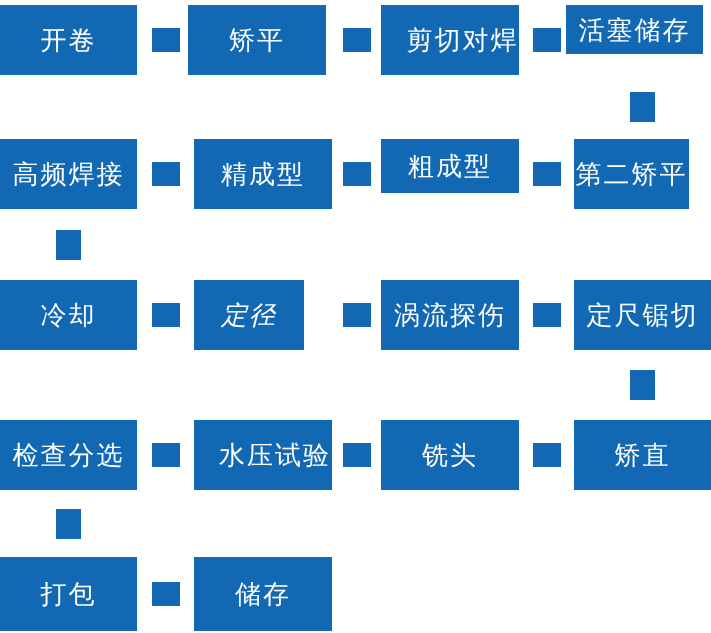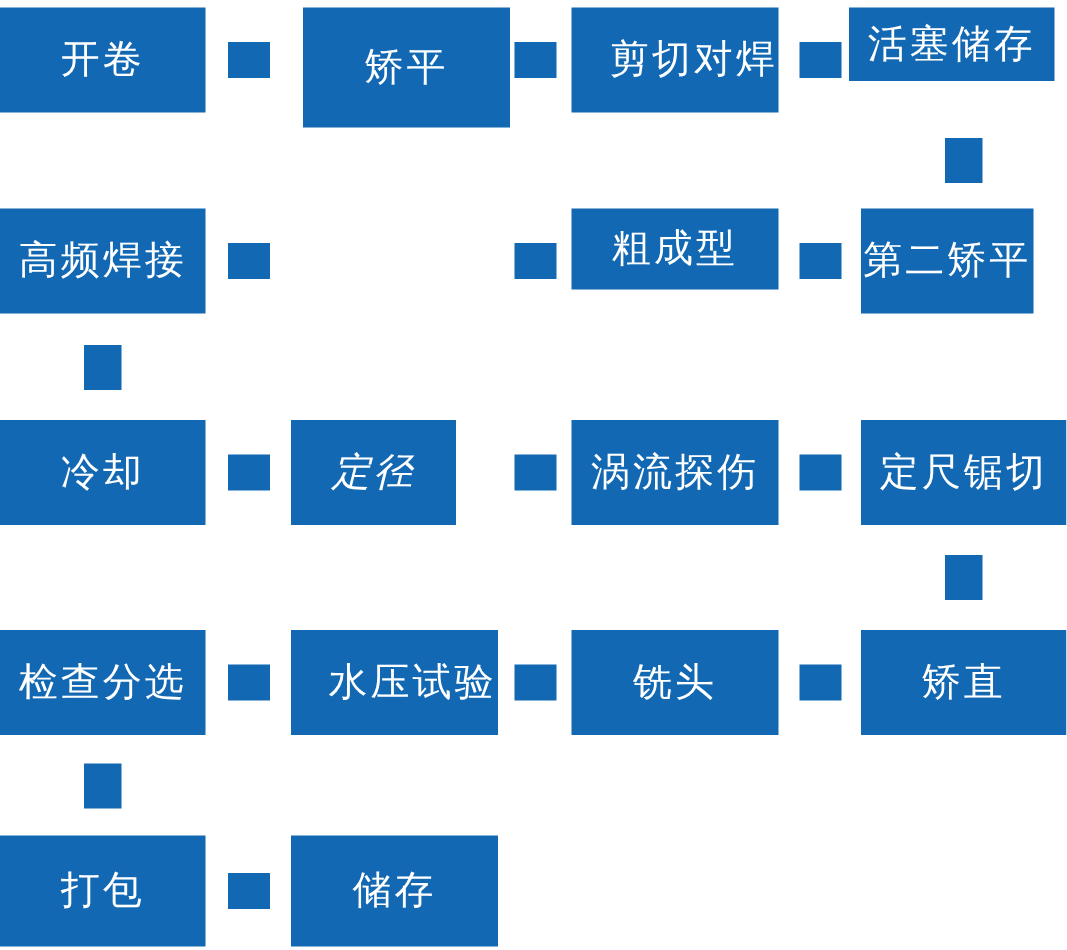--- a/index.html
+++ b/index.html
@@ -44,31 +44,34 @@
     background: var(--box-blue);
   }
 </style>
 </head>
 <body>
 
 <div id="flowchart">
     <div class="node" style="left: 0px; top: 5px; width: 137px; height: 70px;">
       <span>开卷</span>
     </div>
-    <div class="node" style="left: 202px; top: 5px; width: 138px; height: 80px;">
+    <div class="node" style="left: 188px; top: 5px; width: 138px; height: 70px;">
       <span>矫平</span>
     </div>
     <div class="node" style="left: 381px; top: 5px; width: 138px; height: 70px; padding-left: 25px;">
       <span>剪切对焊</span>
     </div>
     <div class="node" style="left: 566px; top: 5px; width: 137px; height: 49px;">
       <span>活塞储存</span>
     </div>
     <div class="node" style="left: 0px; top: 139px; width: 137px; height: 70px;">
       <span>高频焊接</span>
+    </div>
+    <div class="node" style="left: 194px; top: 139px; width: 138px; height: 70px;">
+      <span>精成型</span>
     </div>
     <div class="node" style="left: 381px; top: 139px; width: 138px; height: 54px;">
       <span>粗成型</span>
     </div>
     <div class="node" style="left: 574px; top: 139px; width: 115px; height: 70px;">
       <span>第二矫平</span>
     </div>
     <div class="node" style="left: 0px; top: 280px; width: 137px; height: 70px;">
       <span>冷却</span>
     </div>

